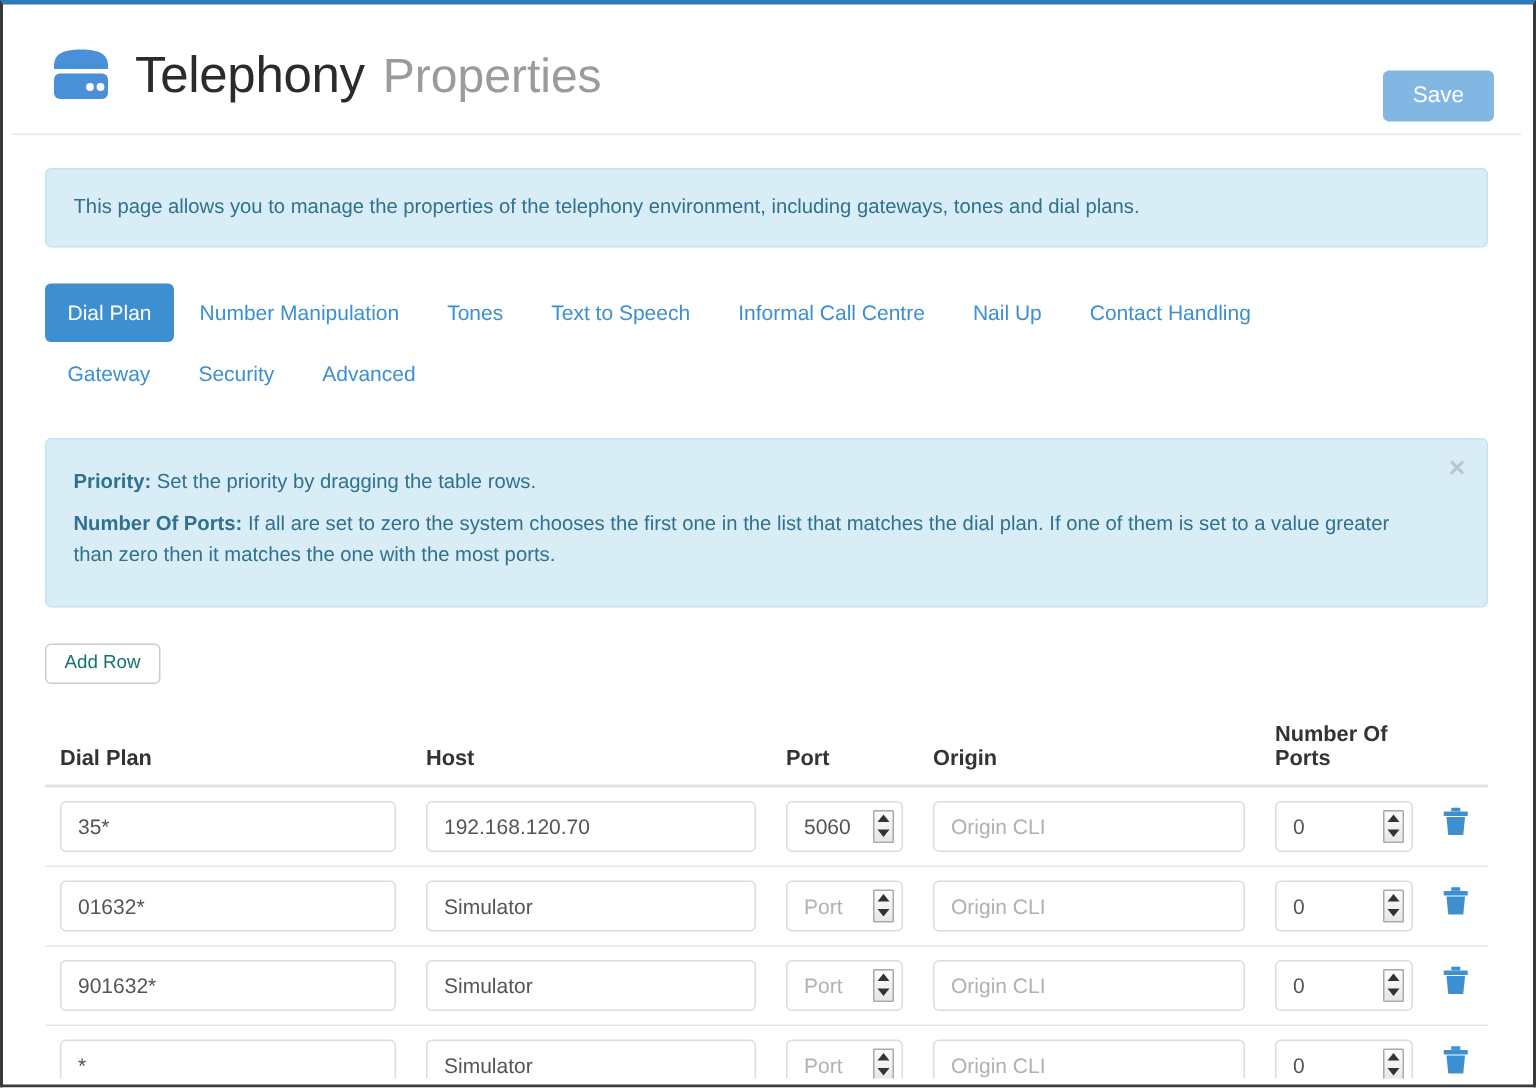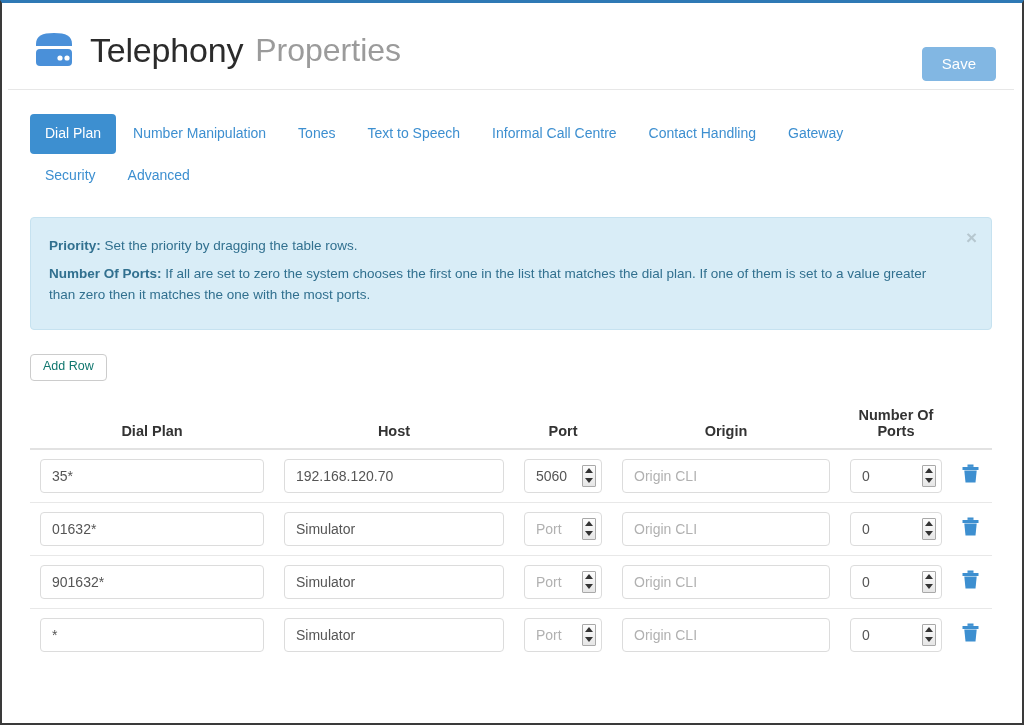--- a/index.html
+++ b/index.html
@@ -115,21 +115,21 @@
     background: #ffffff; border: 1px solid #cccccc;
     border-radius: 4px; font-size: 12.5px;
     font-family: inherit; color: #0f766e;
     padding: 4px 12px 7px; cursor: pointer;
   }
 
   
   .table-wrap { margin: 26px 22px 0 22px; }
   table.dialplan { width: 100%; border-collapse: collapse; }
   table.dialplan th {
-    text-align: center;
+    text-align: left;
     font-size: 14.5px; font-weight: bold; color: #333333;
     padding: 0 10px 9px 10px;
     vertical-align: bottom;
     border-bottom: 2px solid #e2e2e2;
   }
   table.dialplan td {
     padding: 9px 10px;
     border-bottom: 1px solid #e8e8e8;
     vertical-align: middle;
   }
@@ -202,27 +202,29 @@
           <circle cx="30" cy="28" r="2.6" fill="#ffffff"></circle>
           <circle cx="37" cy="28" r="2.6" fill="#ffffff"></circle>
         </svg>
       </span>
       <span class="title-main">Telephony</span>
       <span class="title-sub">Properties</span>
     </div>
     <button class="save-btn">Save</button>
   </div>
 
+  <div class="info-banner">This page allows you to manage the properties of the telephony environment, including gateways, tones and dial plans.</div>
 
   <div class="tabs">
     <div class="tab active">Dial Plan</div>
     <div class="tab">Number Manipulation</div>
     <div class="tab">Tones</div>
     <div class="tab">Text to Speech</div>
     <div class="tab">Informal Call Centre</div>
+    <div class="tab">Nail Up</div>
     <div class="tab">Contact Handling</div>
     <div class="tab">Gateway</div>
     <div class="tab">Security</div>
     <div class="tab">Advanced</div>
   </div>
 
   <div class="alert-box">
     <p>
       <b>Priority:</b><span> Set the priority by dragging the table rows.</span>
     </p>

